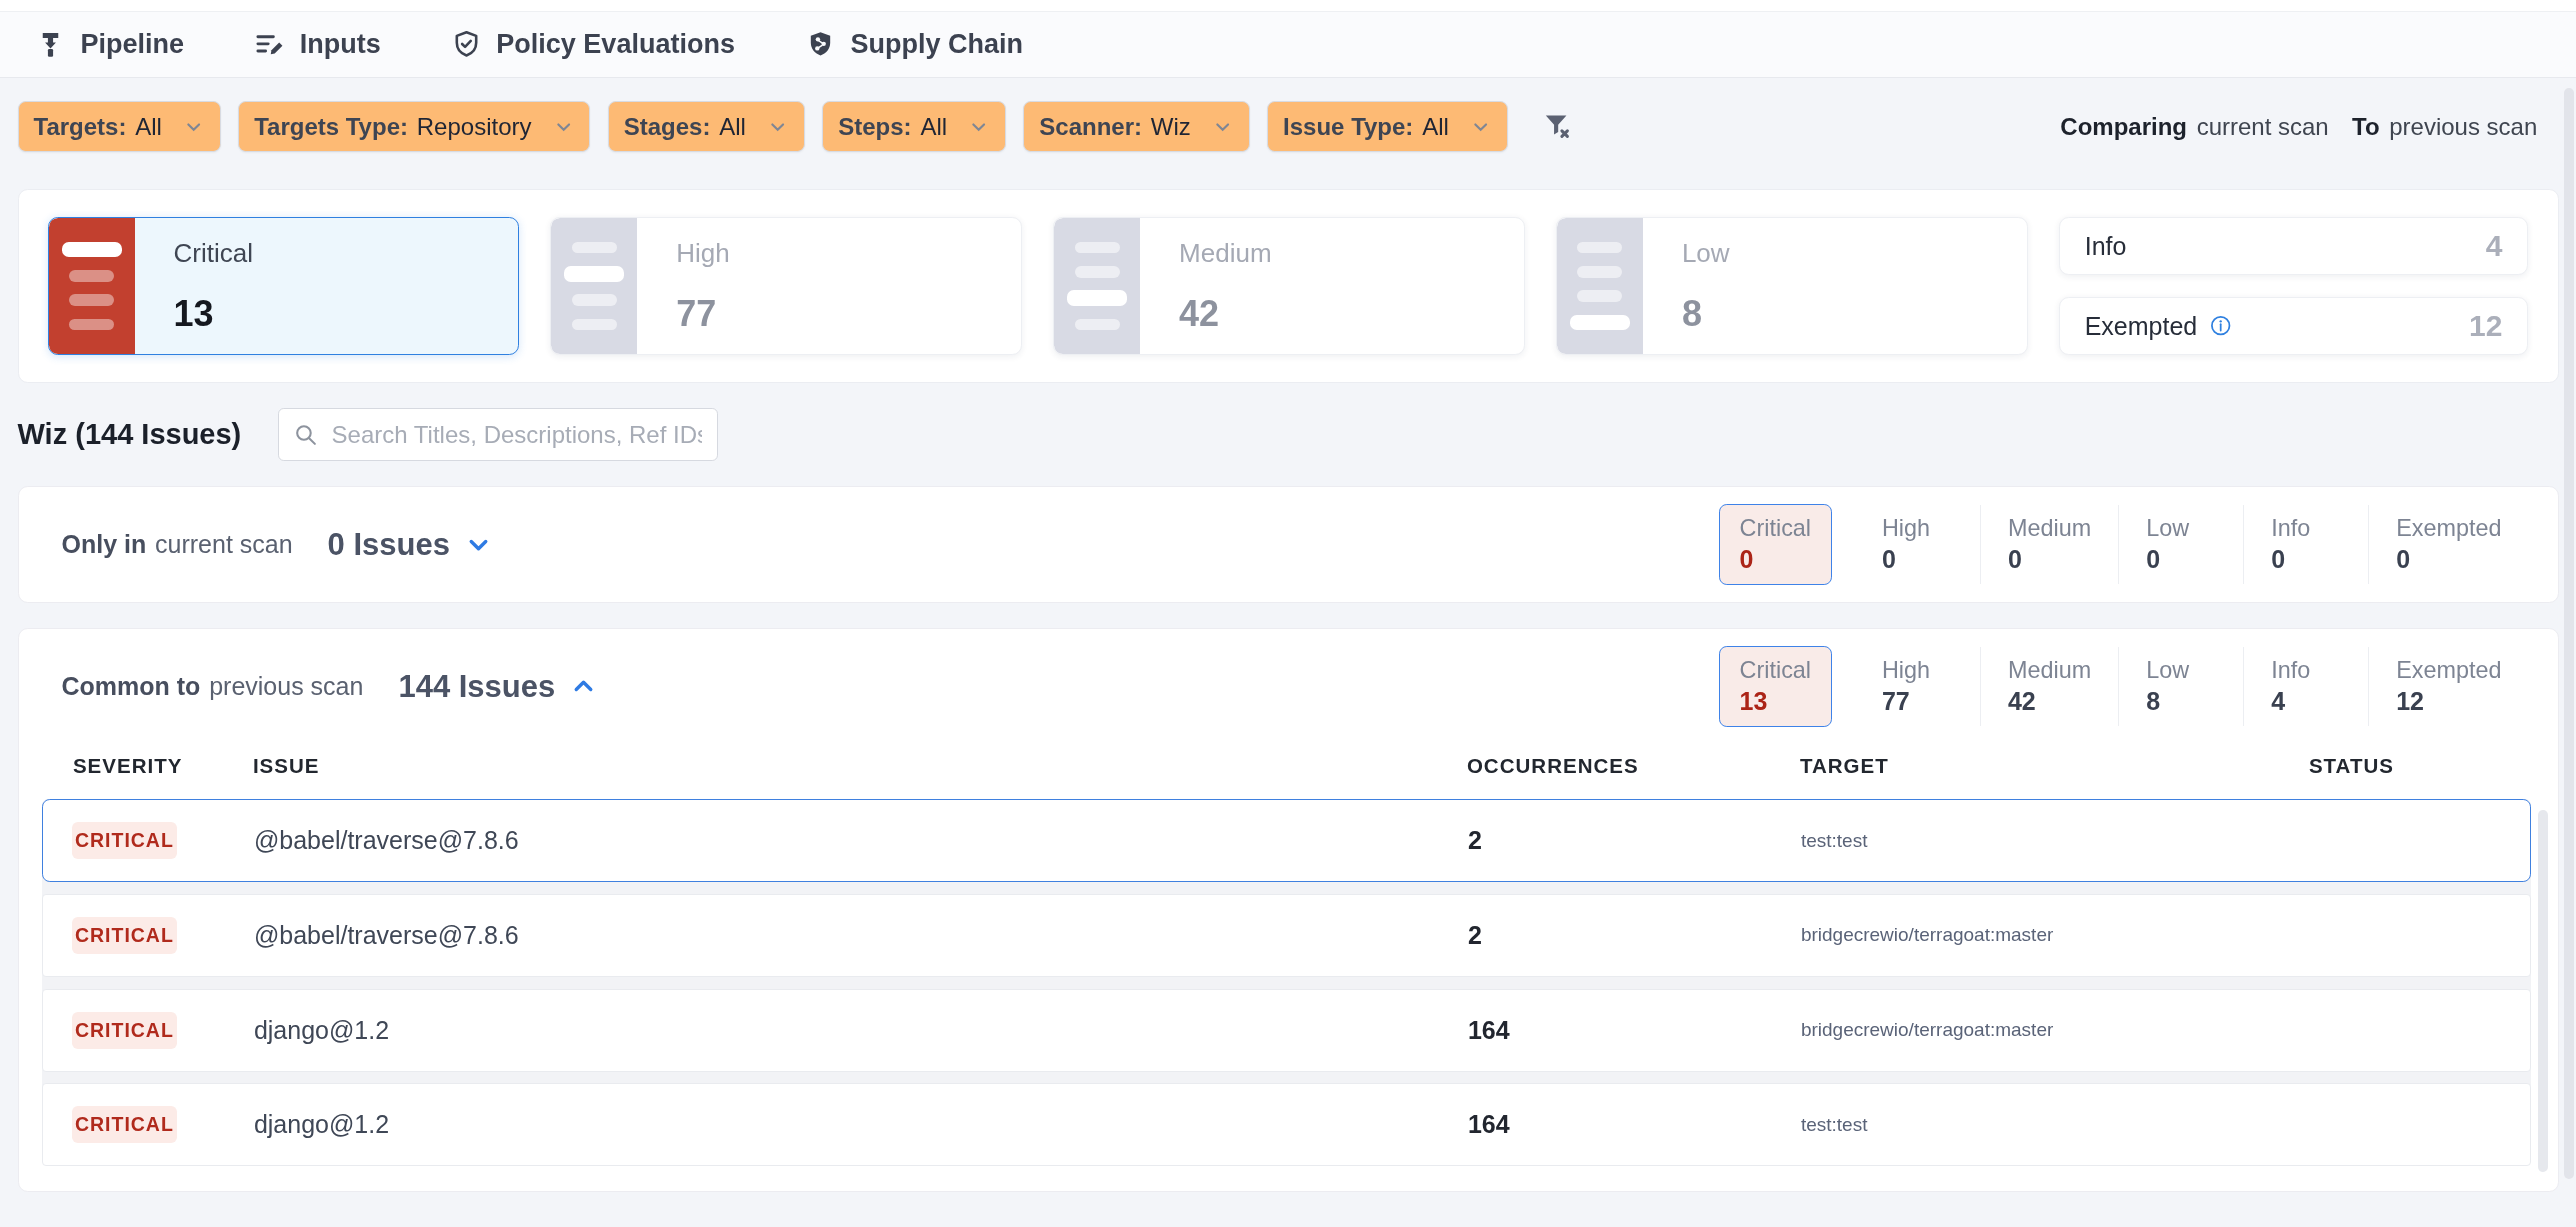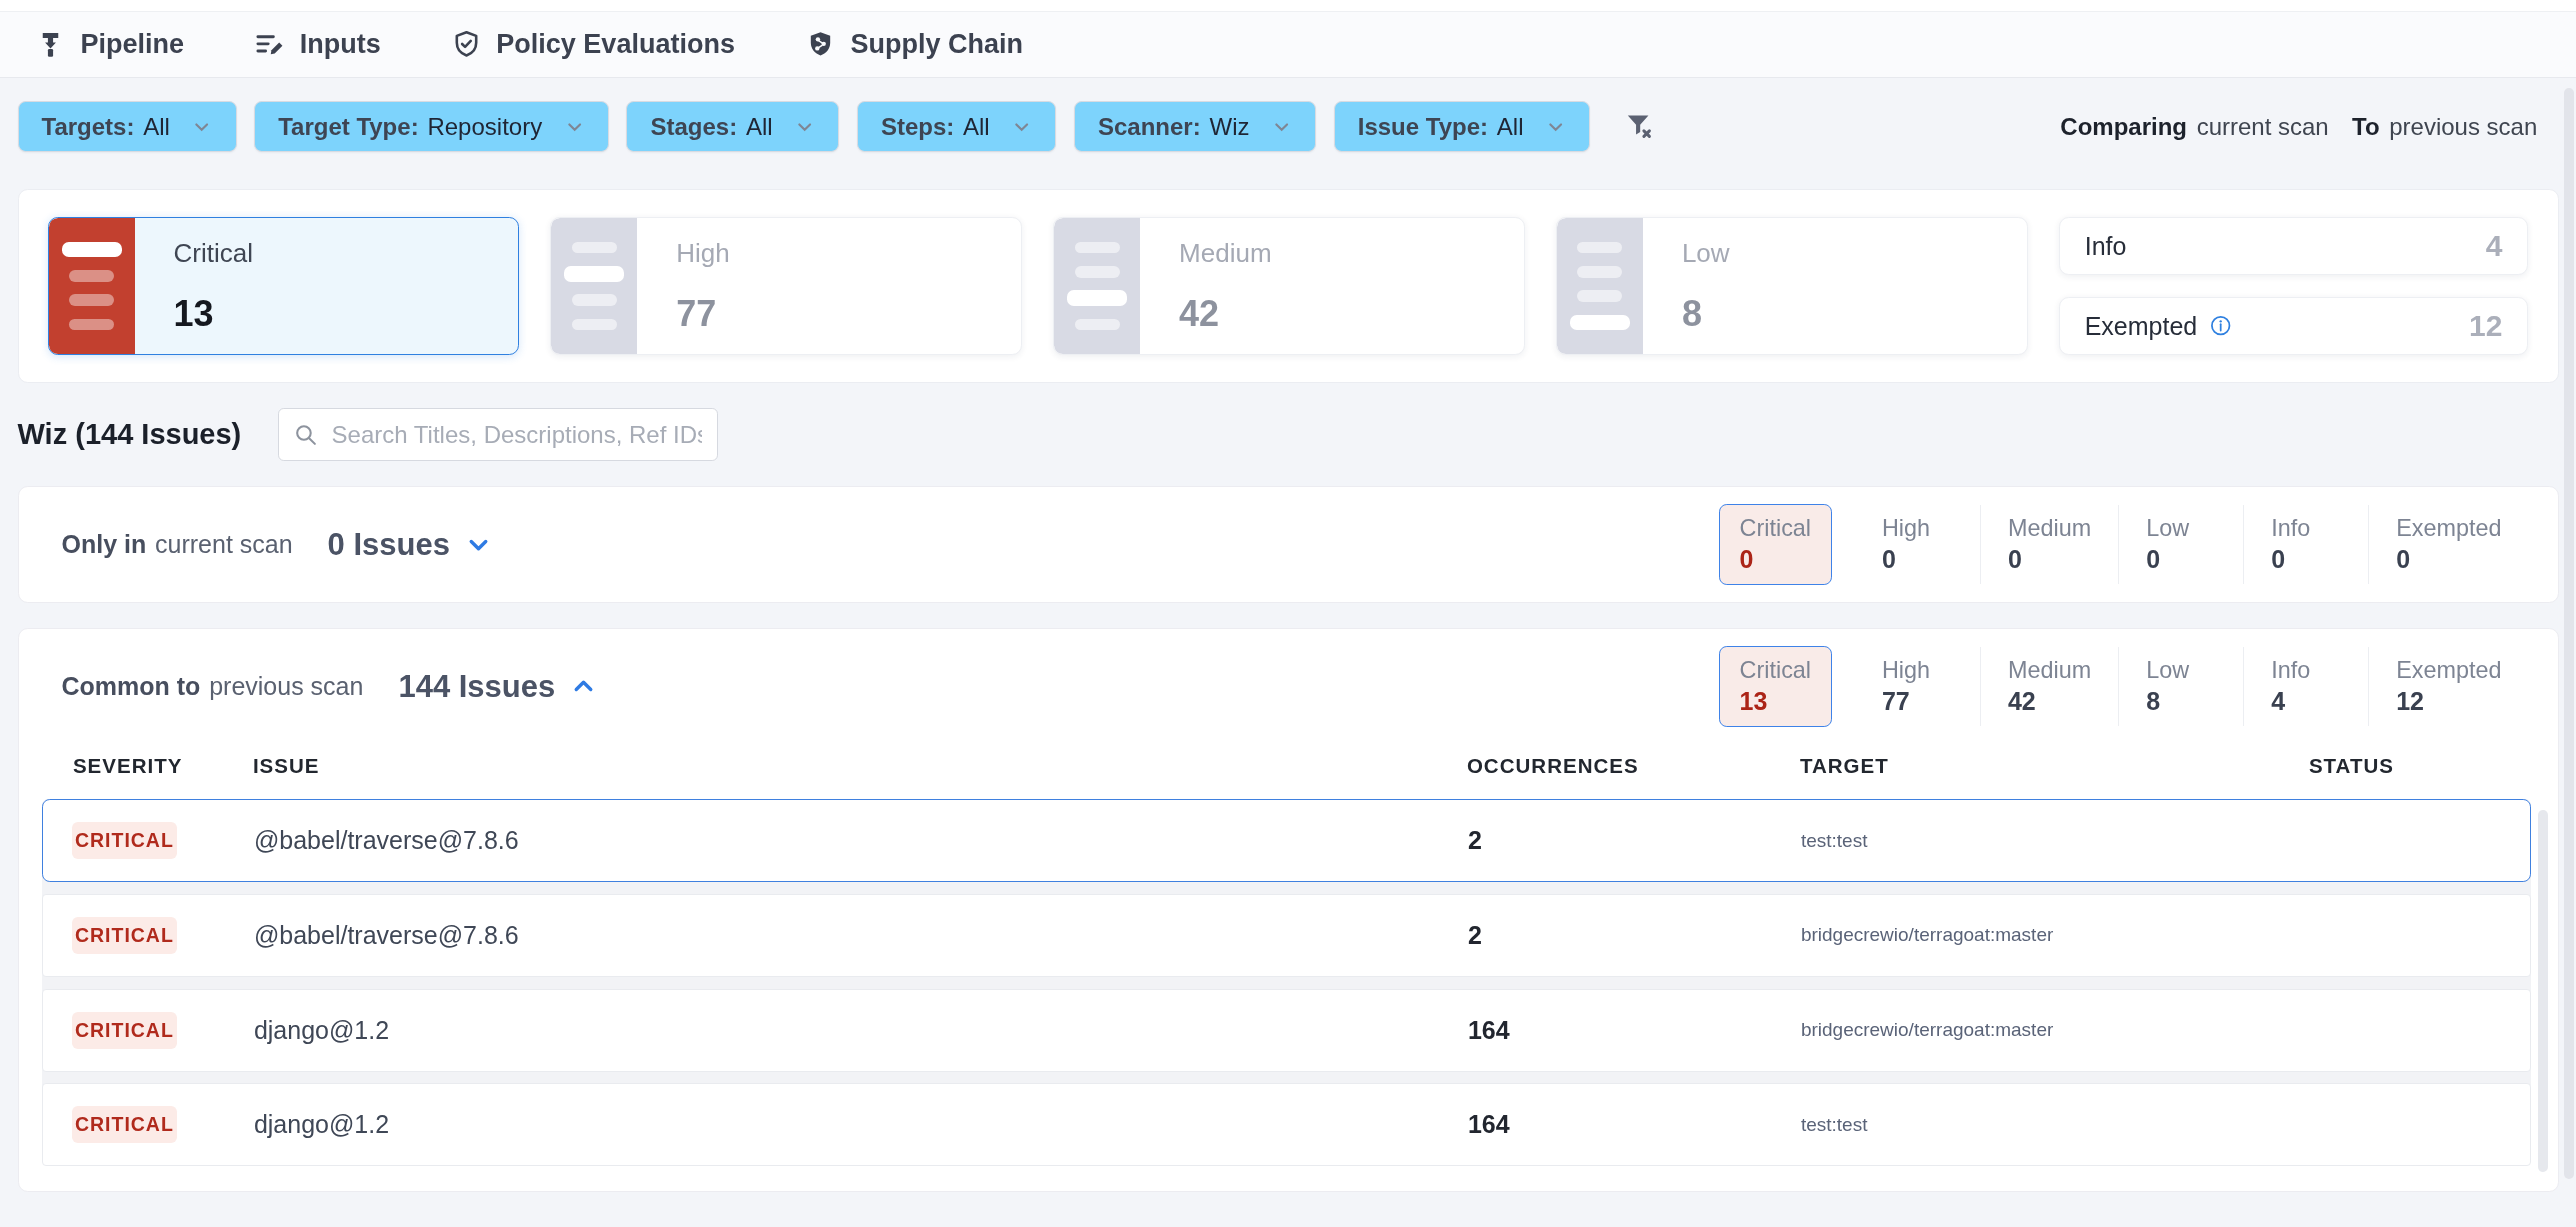--- a/index.html
+++ b/index.html
@@ -21,22 +21,22 @@
          font-size:27px; font-weight:600; color:#3c4250; cursor:pointer;justify-content:flex-end; }
   .tab svg { width:31px; height:31px; flex:0 0 auto; }
   .tab.active { color:#2069e0; }
   .tab.active::after { content:""; position:absolute; left:-11.7px; right:-11.7px; bottom:-1.9px;
          height:5.8px; background:#2069e0; border-radius:2.9px 2.9px 0 0; }
 
   
   .filterbar { display:flex; align-items:center; justify-content:space-between;
                padding:23.4px 29px 23.4px 17.5px; }
   .filters { display:flex; align-items:center; gap:17.5px; }
-  .filter-btn { display:flex; align-items:center; height:51px; padding:0 23px;
-    background:#7dd3fc; border:1px solid #d8dbe2; border-radius:7.8px;
+  .filter-btn { display:flex; align-items:center; height:51px; padding:0 15px;
+    background:#fdba74; border:1px solid #d8dbe2; border-radius:7.8px;
     box-shadow:0 1px 1.9px rgba(20,30,60,.05); font-size:24px; cursor:pointer; white-space:nowrap; }
   .filter-label { color:#3e4553; font-weight:600; margin-right:8.8px; }
   .filter-value { color:#1f2534; font-weight:400; }
   .filter-chevron { margin-left:21.4px; color:#7f8694; display:flex; }
   .funnel-btn { margin-left:9.7px; background:none; border:none; padding:5.8px; cursor:pointer; color:#5b6172; display:flex; }
   .comparing { font-size:24px; color:#3f4550; white-space:nowrap; }
   .comparing .seg { margin-right:9.7px; }
   .comparing .b { font-weight:700; color:#1d222c; }
   .comparing .gap { margin-left:13.6px; }
 
@@ -171,21 +171,21 @@
     <button class="filter-btn">
       <span class="filter-label">Targets:</span>
       <span class="filter-value">All</span>
       <span class="filter-chevron">
         <svg width="21.4" height="21.4" viewBox="0 0 24 24" fill="none" stroke="currentColor" stroke-width="2.4" stroke-linecap="round">
             <path d="M6 9.5l6 6 6-6"></path>
           </svg>
       </span>
     </button>
     <button class="filter-btn">
-      <span class="filter-label">Target Type:</span>
+      <span class="filter-label">Targets Type:</span>
       <span class="filter-value">Repository</span>
       <span class="filter-chevron">
         <svg width="21.4" height="21.4" viewBox="0 0 24 24" fill="none" stroke="currentColor" stroke-width="2.4" stroke-linecap="round">
             <path d="M6 9.5l6 6 6-6"></path>
           </svg>
       </span>
     </button>
     <button class="filter-btn">
       <span class="filter-label">Stages:</span>
       <span class="filter-value">All</span>

